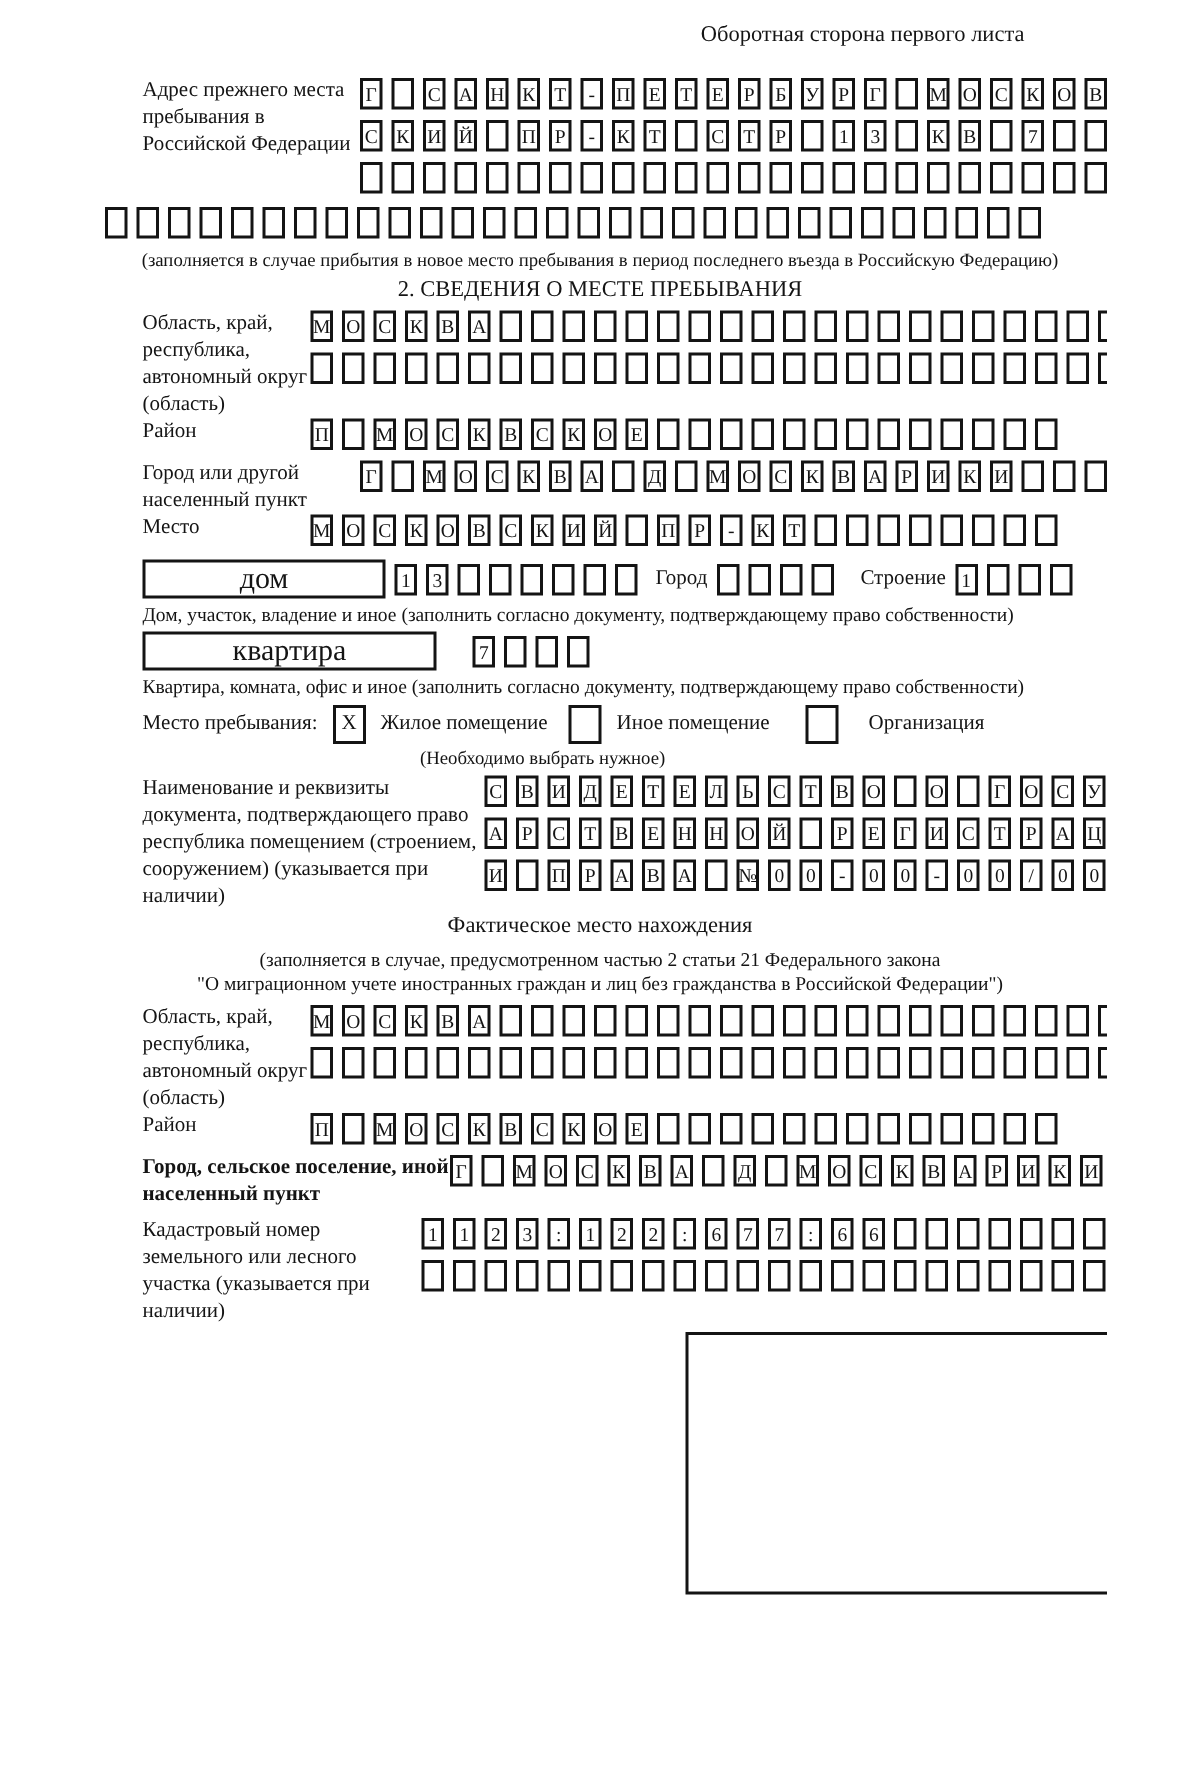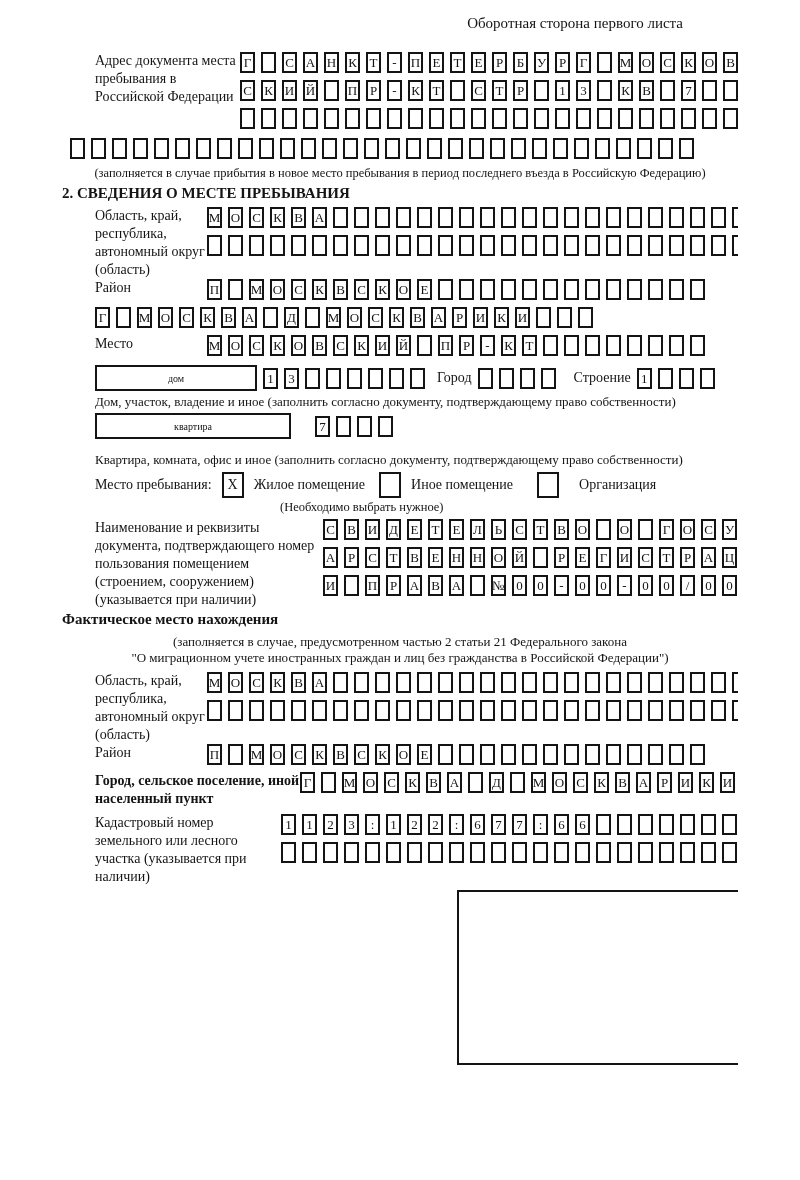--- a/index.html
+++ b/index.html
@@ -15,24 +15,24 @@
   .lbl { font-size: 14px; line-height: 18px; flex-shrink: 0; }
   .rows { flex-grow: 1; }
   .grid { display: flex; gap: 6px; margin-bottom: 7px; }
   .cell {
     width: 15px; height: 21px; border: 2px solid #141414;
     display: inline-flex; align-items: center; justify-content: center;
     font-size: 13px; line-height: 1; flex-shrink: 0; background: #fff;
   }
   .note { font-size: 12.5px; text-align: center; }
   .note-left { font-size: 13px; text-align: left; margin-left: 33px; }
-  .title { font-weight: bold; font-size: 15px; }
+  .title { font-weight: normal; font-size: 15px; text-align: center; }
   .wide-box {
     border: 2px solid #141414; height: 26px;
-    display: flex; align-items: center; justify-content: center; font-size: 10px;
+    display: flex; align-items: center; justify-content: center; font-size: 20px;
   }
   .checkbox {
     width: 22px; height: 26px; border: 2px solid #141414;
     display: inline-flex; align-items: center; justify-content: center;
     font-size: 14px; flex-shrink: 0; background: #fff;
   }
   .inline-row { display: flex; align-items: center; margin-left: 33px; }
   .inline-row .grid { margin-bottom: 0; }
   .stamp-box { margin: 4px 0 0 395px; width: 375px; height: 175px; border: 2px solid #141414; background: #fff; }
   .stamp-note { width: 440px; margin: 4px 0 0 348px; text-align: center; font-size: 13.5px; line-height: 18px; }
@@ -41,21 +41,21 @@
   .mt4 { margin-top: 4px; } .mt6 { margin-top: 6px; }
 </style>
 </head>
 <body>
 
 <div class="page">
 
   <div class="header-note">Оборотная сторона первого листа</div>
 
   <div class="block" style="margin-top:20px">
-    <div class="lbl w145">Адрес документа места пребывания в Российской Федерации</div>
+    <div class="lbl w145">Адрес прежнего места пребывания в Российской Федерации</div>
     <div class="rows">
       <div class="grid">
           <span class="cell">Г</span>
           <span class="cell"></span>
           <span class="cell">С</span>
           <span class="cell">А</span>
           <span class="cell">Н</span>
           <span class="cell">К</span>
           <span class="cell">Т</span>
           <span class="cell">-</span>
@@ -252,20 +252,21 @@
         <span class="cell"></span>
         <span class="cell"></span>
         <span class="cell"></span>
         <span class="cell"></span>
         <span class="cell"></span>
         <span class="cell"></span>
       </div>
   </div>
 
   <div class="block">
+    <div class="lbl w145">Город или другой населенный пункт</div>
     <div class="grid">
         <span class="cell">Г</span>
         <span class="cell"></span>
         <span class="cell">М</span>
         <span class="cell">О</span>
         <span class="cell">С</span>
         <span class="cell">К</span>
         <span class="cell">В</span>
         <span class="cell">А</span>
         <span class="cell"></span>
@@ -348,35 +349,35 @@
 
   <div class="inline-row" style="margin-top:3px; gap:24px">
     <div class="wide-box" style="width:196px">квартира</div>
     <div class="grid">
         <span class="cell">7</span>
         <span class="cell"></span>
         <span class="cell"></span>
         <span class="cell"></span>
       </div>
   </div>
-  <div class="note-left" style="margin-top:13px">Квартира, комната, офис и иное (заполнить согласно документу, подтверждающему право собственности)</div>
+  <div class="note-left" style="margin-top:3px">Квартира, комната, офис и иное (заполнить согласно документу, подтверждающему право собственности)</div>
 
   <div class="inline-row" style="margin-top:4px; gap:10px">
     <span class="lbl">Место пребывания:</span>
     <span class="checkbox">X</span>
     <span class="lbl">Жилое помещение</span>
     <span class="checkbox" style="margin-left:4px"></span>
     <span class="lbl">Иное помещение</span>
     <span class="checkbox" style="margin-left:14px"></span>
     <span class="lbl" style="margin-left:10px">Организация</span>
   </div>
   <div class="note" style="text-align:left; margin-left:218px; margin-top:2px">(Необходимо выбрать нужное)</div>
 
   <div class="block mt4">
-    <div class="lbl w228">Наименование и реквизиты документа, подтверждающего номер пользования помещением (строением, сооружением) (указывается при наличии)</div>
+    <div class="lbl w228">Наименование и реквизиты документа, подтверждающего право республика помещением (строением, сооружением) (указывается при наличии)</div>
     <div class="rows">
       <div class="grid">
           <span class="cell">С</span>
           <span class="cell">В</span>
           <span class="cell">И</span>
           <span class="cell">Д</span>
           <span class="cell">Е</span>
           <span class="cell">Т</span>
           <span class="cell">Е</span>
           <span class="cell">Л</span>

